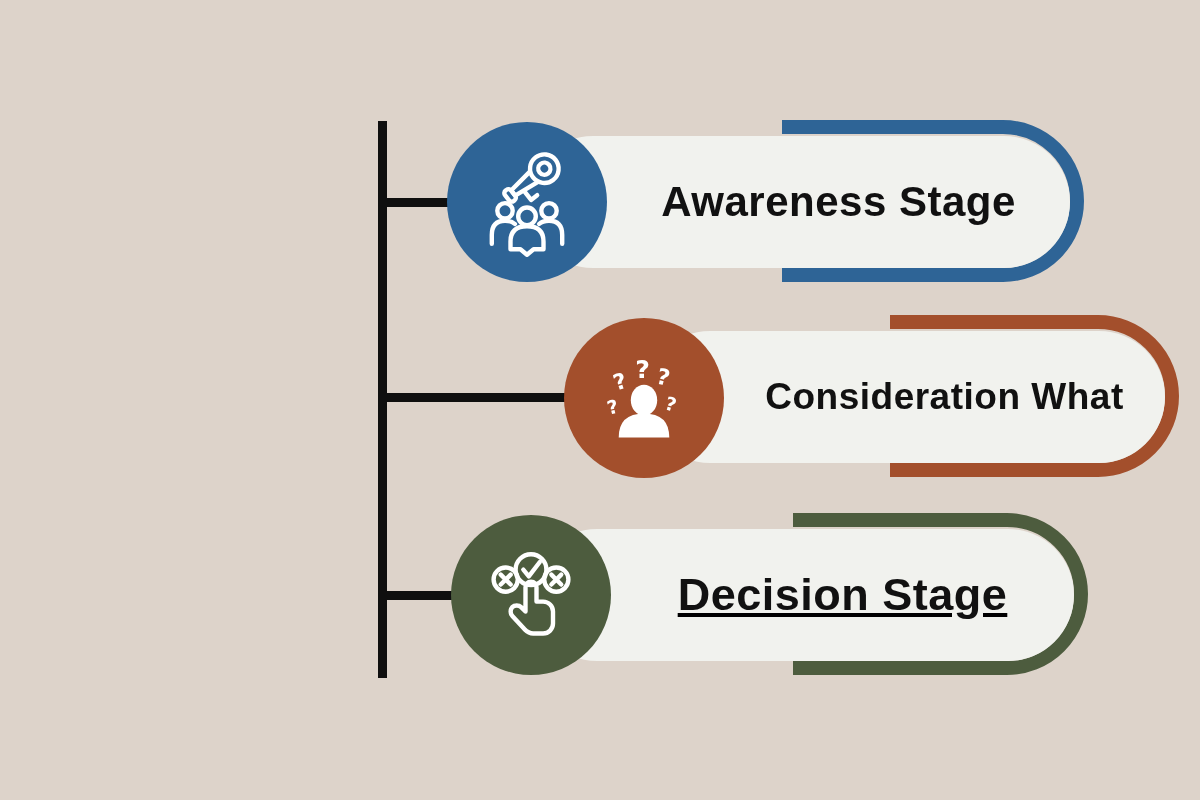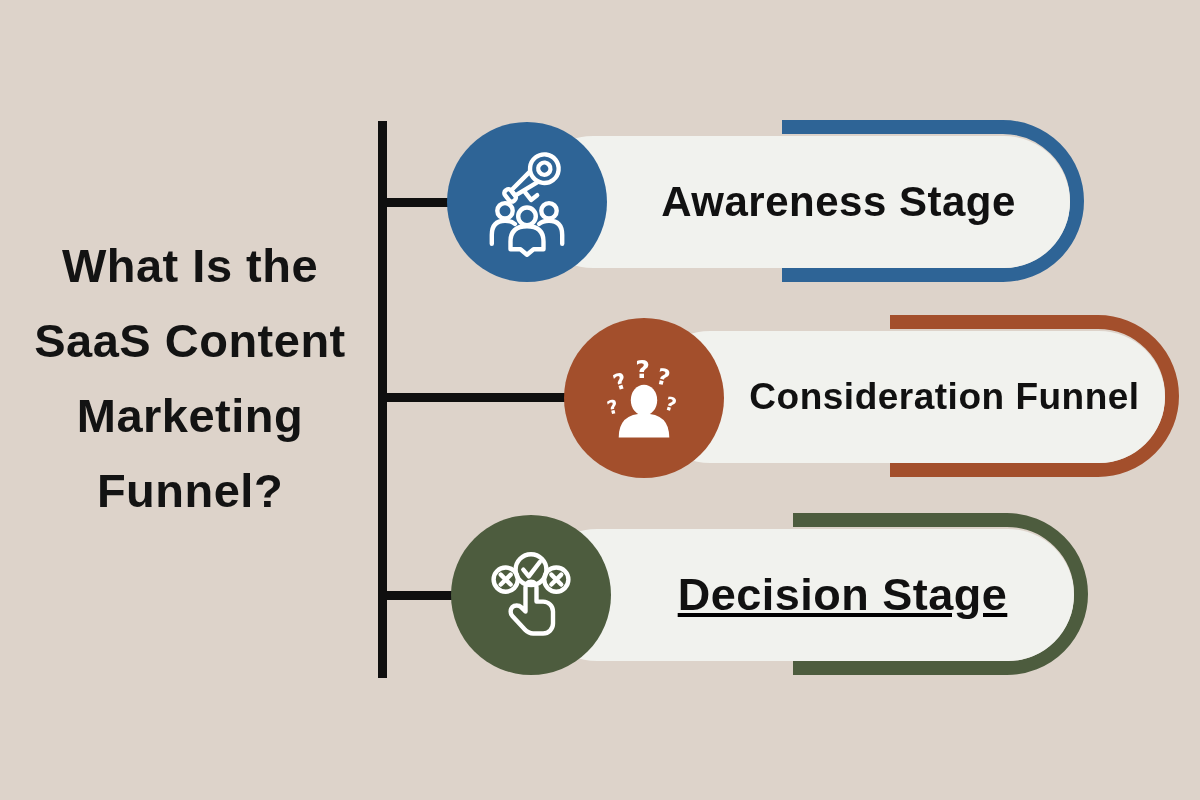--- a/index.html
+++ b/index.html
@@ -94,21 +94,20 @@
   .icon-circle.r2 { left: 564px; top: 318px; }
   .icon-circle.r3 { left: 451px; top: 515px; }
 
   .qmark { font-family: "DejaVu Sans", sans-serif; font-weight: bold; }
 </style>
 </head>
 <body>
 
 <div id="canvas" style="background-color: rgb(221, 211, 202);">
 
-  <div class="title">What Is the SaaS Content Marketing Funnel?</div>
 
   <div class="vline" style="background-color: rgb(15, 15, 15);"></div>
   <div class="branch b1" style="background-color: rgb(15, 15, 15);"></div>
   <div class="branch b2" style="background-color: rgb(15, 15, 15);"></div>
   <div class="branch b3" style="background-color: rgb(15, 15, 15);"></div>
 
   <div class="clip r1">
     <div class="border-pill" style="border-color: rgb(46, 100, 150);"></div>
   </div>
   <div class="fill-pill r1" style="background-color: rgb(241, 242, 238);">
@@ -129,21 +128,21 @@
       <path d="M82 88 v-8 q0 -13 -12 -13 q-6 0 -9 3"></path>
       <circle cx="50" cy="63" r="8"></circle>
       <path d="M35 93 v-7 q0 -14 15 -14 q15 0 15 14 v7 h-9 l-6 5 l-6 -5 z"></path>
     </svg>
   </div>
 
   <div class="clip r2">
     <div class="border-pill" style="border-color: rgb(163, 79, 44);"></div>
   </div>
   <div class="fill-pill r2" style="background-color: rgb(241, 242, 238);">
-    <span class="stage-label r2">Consideration Funnel</span>
+    <span class="stage-label r2">Consideration What</span>
   </div>
   <div class="icon-circle r2" style="background-color: rgb(163, 79, 44);">
     <svg viewBox="0 0 100 100">
       <ellipse cx="50" cy="52" rx="12" ry="14" fill="#ffffff"></ellipse>
       <path d="M27 86 Q27 64 50 64 Q73 64 73 86 Z" fill="#ffffff"></path>
       <text class="qmark" x="22" y="42" font-size="20" fill="#ffffff" transform="rotate(-18 28 34)">?</text>
       <text class="qmark" x="42" y="32" font-size="23" fill="#ffffff">?</text>
       <text class="qmark" x="62" y="38" font-size="20" fill="#ffffff" transform="rotate(14 68 30)">?</text>
       <text class="qmark" x="16" y="64" font-size="17" fill="#ffffff" transform="rotate(-14 22 56)">?</text>
       <text class="qmark" x="70" y="62" font-size="17" fill="#ffffff" transform="rotate(16 76 54)">?</text>

